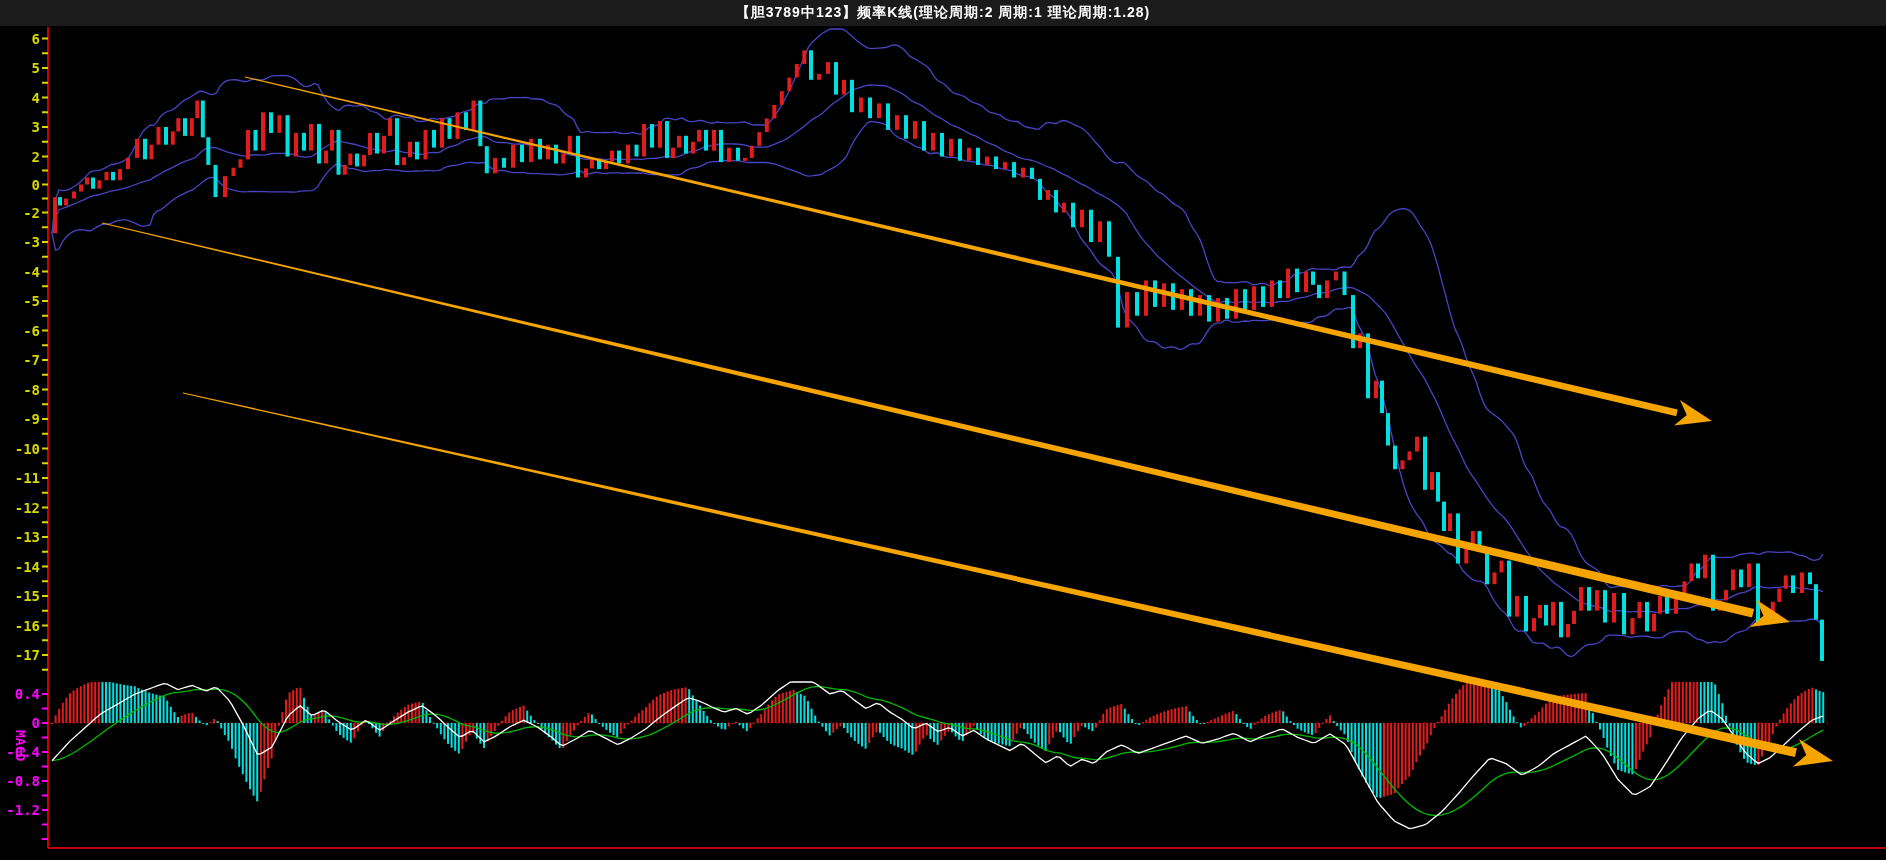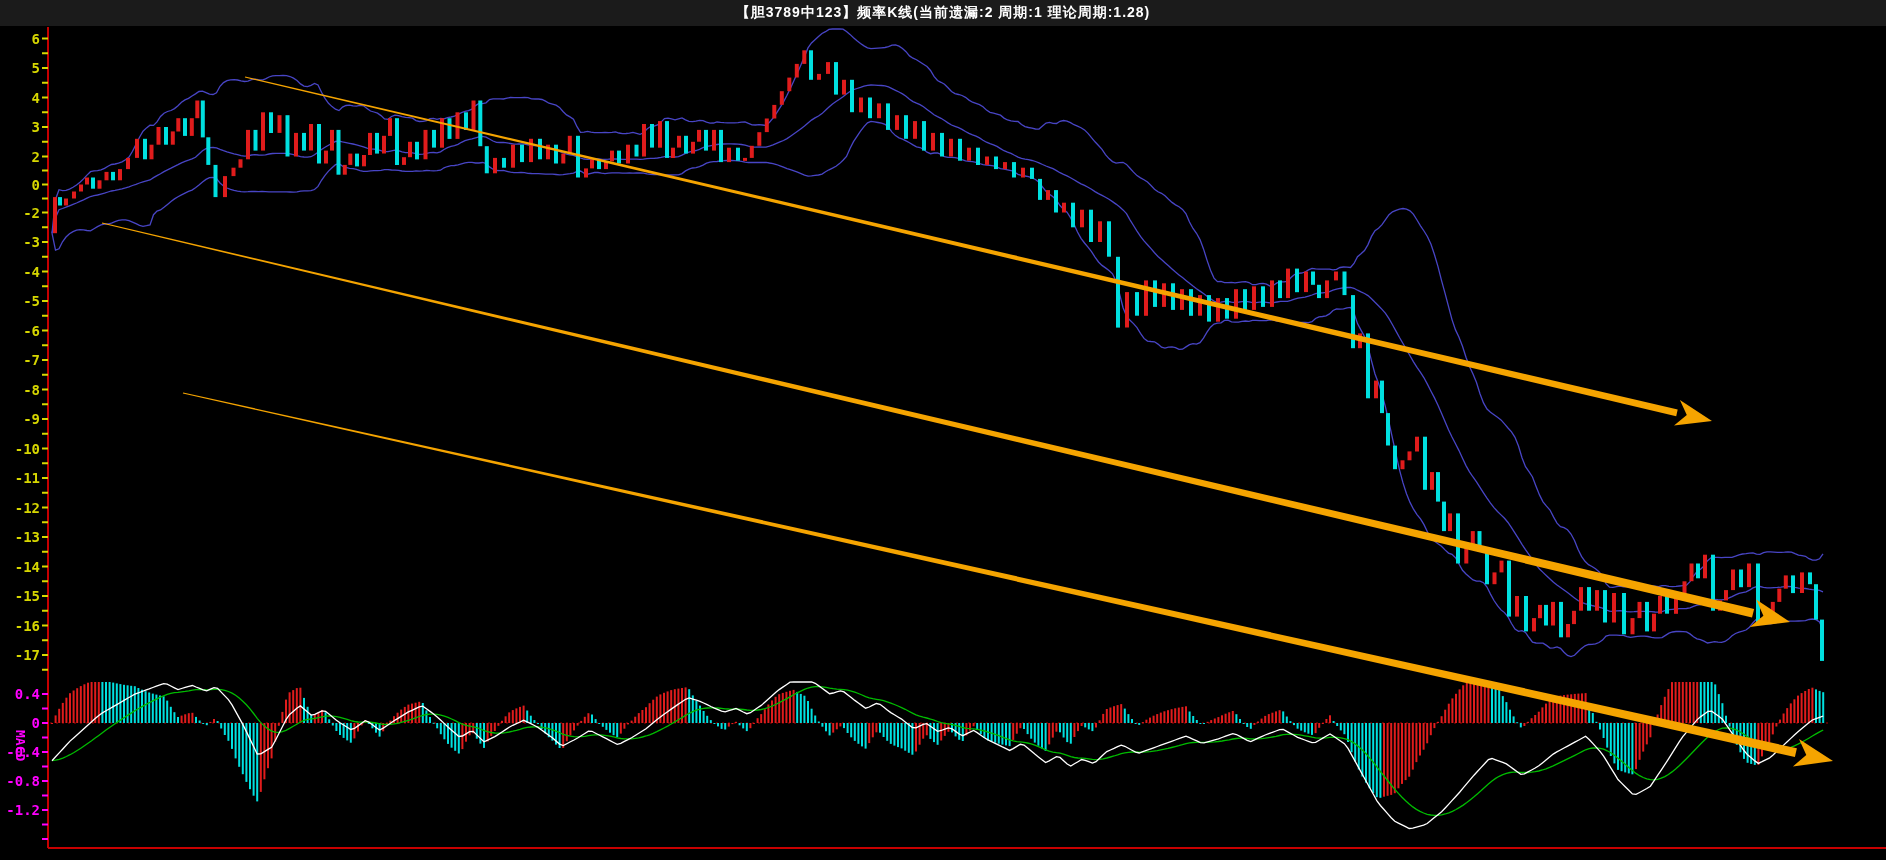--- a/index.html
+++ b/index.html
@@ -9,21 +9,21 @@
             display:flex;align-items:center;justify-content:center;}
   .titlebar span{color:#ffffff;font-size:14px;font-weight:bold;letter-spacing:1px;}
   svg{position:absolute;left:0;top:0;}
   text{font-family:"DejaVu Sans Mono","Liberation Mono",monospace;}
 </style>
 </head>
 <body>
 
 <div class="screen">
   <div class="titlebar">
-    <span>【胆3789中123】频率K线(当前遗漏:2 周期:1 理论周期:1.28)</span>
+    <span>【胆3789中123】频率K线(理论周期:2 周期:1 理论周期:1.28)</span>
   </div>
   <svg id="chart" width="1886" height="860" viewBox="0 0 1886 860">
       <g>
         <polyline points="52.0,233.2 55.5,199.5 59.0,189.7 62.5,190.7 66.0,190.3 69.5,189.1 73.0,187.3 76.5,185.0 80.0,182.2 83.5,178.9 87.0,175.1 90.5,171.7 94.0,170.9 97.5,170.7 101.0,169.9 104.5,168.4 108.0,166.2 111.5,164.5 115.0,164.0 118.5,163.2 122.0,161.8 125.5,159.7 129.0,157.1 132.5,151.3 136.0,144.4 139.5,137.3 143.0,131.2 146.5,127.9 150.0,125.2 153.5,125.4 157.0,121.9 160.5,116.4 164.0,113.2 167.5,111.5 171.0,110.5 174.5,108.6 178.0,105.8 181.5,102.3 185.0,99.9 188.5,98.4 192.0,96.0 195.5,93.9 199.0,91.5 202.5,91.1 206.0,92.6 209.5,94.1 213.0,94.5 216.5,92.8 220.0,86.3 223.5,82.6 227.0,80.6 230.5,79.8 234.0,79.6 237.5,80.0 241.0,80.8 244.5,81.5 248.0,81.1 251.5,79.7 255.0,79.1 258.5,79.6 262.0,80.0 265.5,78.9 269.0,77.0 272.5,75.9 276.0,75.7 279.5,75.6 283.0,75.3 286.5,75.6 290.0,76.5 293.5,78.1 297.0,80.5 300.5,83.9 304.0,86.1 307.5,86.7 311.0,85.3 314.5,83.4 318.0,84.9 321.5,92.2 325.0,98.4 328.5,103.3 332.0,106.6 335.5,109.2 339.0,110.6 342.5,107.1 346.0,105.5 349.5,105.1 353.0,105.9 356.5,106.1 360.0,105.4 363.5,105.8 367.0,108.4 370.5,111.0 374.0,112.0 377.5,113.1 381.0,115.6 384.5,118.9 388.0,119.3 391.5,116.5 395.0,115.1 398.5,115.6 402.0,116.7 405.5,117.4 409.0,117.6 412.5,118.1 416.0,120.6 419.5,121.5 423.0,121.4 426.5,120.6 430.0,118.6 433.5,118.4 437.0,119.4 440.5,118.4 444.0,118.8 447.5,117.6 451.0,117.0 454.5,116.1 458.0,114.5 461.5,112.6 465.0,111.4 468.5,110.6 472.0,109.1 475.5,105.6 479.0,103.5 482.5,103.7 486.0,102.8 489.5,99.5 493.0,98.9 496.5,98.8 500.0,98.8 503.5,99.0 507.0,98.1 510.5,97.5 514.0,97.7 517.5,97.6 521.0,97.7 524.5,97.5 528.0,97.7 531.5,98.8 535.0,99.0 538.5,99.0 542.0,99.5 545.5,101.2 549.0,103.2 552.5,104.1 556.0,105.2 559.5,107.4 563.0,111.5 566.5,114.9 570.0,116.9 573.5,119.2 577.0,126.7 580.5,132.4 584.0,132.1 587.5,131.4 591.0,132.2 594.5,132.6 598.0,132.7 601.5,132.6 605.0,132.4 608.5,132.6 612.0,132.3 615.5,131.9 619.0,133.0 622.5,133.6 626.0,133.5 629.5,133.1 633.0,132.3 636.5,133.3 640.0,134.3 643.5,132.8 647.0,129.0 650.5,126.5 654.0,126.0 657.5,124.9 661.0,122.1 664.5,118.6 668.0,118.1 671.5,118.9 675.0,119.8 678.5,118.8 682.0,117.9 685.5,119.8 689.0,121.3 692.5,121.7 696.0,121.2 699.5,120.4 703.0,120.7 706.5,122.2 710.0,123.1 713.5,123.0 717.0,122.0 720.5,122.4 724.0,122.7 727.5,122.9 731.0,122.9 734.5,122.9 738.0,122.7 741.5,122.2 745.0,121.8 748.5,123.4 752.0,124.8 755.5,125.0 759.0,124.7 762.5,125.0 766.0,125.5 769.5,122.2 773.0,118.2 776.5,113.2 780.0,107.7 783.5,101.9 787.0,95.2 790.5,88.1 794.0,80.6 797.5,72.8 801.0,64.8 804.5,56.5 808.0,47.9 811.5,42.9 815.0,39.7 818.5,36.5 822.0,33.5 825.5,31.7 829.0,29.4 832.5,29.0 836.0,29.0 839.5,29.0 843.0,29.1 846.5,31.4 850.0,34.4 853.5,37.8 857.0,40.8 860.5,43.5 864.0,45.9 867.5,47.8 871.0,48.7 874.5,48.4 878.0,48.1 881.5,47.8 885.0,47.5 888.5,46.6 892.0,45.1 895.5,45.0 899.0,46.1 902.5,48.5 906.0,51.7 909.5,55.9 913.0,58.2 916.5,59.7 920.0,62.0 923.5,64.3 927.0,66.5 930.5,70.5 934.0,76.4 937.5,80.5 941.0,82.3 944.5,84.2 948.0,87.8 951.5,91.5 955.0,93.6 958.5,94.5 962.0,95.5 965.5,97.3 969.0,100.1 972.5,102.2 976.0,103.4 979.5,104.7 983.0,106.7 986.5,110.1 990.0,112.3 993.5,113.2 997.0,114.1 1000.5,115.2 1004.0,118.1 1007.5,120.0 1011.0,120.9 1014.5,121.3 1018.0,121.5 1021.5,124.5 1025.0,126.6 1028.5,127.5 1032.0,128.1 1035.5,129.0 1039.0,129.1 1042.5,126.1 1046.0,123.0 1049.5,122.4 1053.0,123.3 1056.5,123.5 1060.0,121.3 1063.5,120.5 1067.0,121.1 1070.5,122.7 1074.0,124.7 1077.5,126.1 1081.0,127.7 1084.5,129.9 1088.0,133.4 1091.5,137.7 1095.0,141.8 1098.5,145.5 1102.0,149.4 1105.5,154.6 1109.0,158.6 1112.5,161.6 1116.0,163.2 1119.5,162.6 1123.0,162.3 1126.5,164.4 1130.0,168.2 1133.5,172.1 1137.0,175.6 1140.5,177.9 1144.0,179.7 1147.5,182.0 1151.0,185.5 1154.5,189.3 1158.0,191.8 1161.5,193.3 1165.0,195.8 1168.5,199.2 1172.0,202.4 1175.5,204.9 1179.0,206.8 1182.5,209.4 1186.0,213.8 1189.5,222.0 1193.0,228.5 1196.5,233.3 1200.0,239.6 1203.5,248.9 1207.0,260.1 1210.5,270.2 1214.0,278.1 1217.5,281.7 1221.0,281.5 1224.5,282.7 1228.0,282.7 1231.5,282.4 1235.0,282.9 1238.5,282.3 1242.0,281.8 1245.5,281.7 1249.0,282.5 1252.5,284.7 1256.0,284.7 1259.5,283.6 1263.0,283.3 1266.5,284.1 1270.0,286.0 1273.5,285.2 1277.0,282.9 1280.5,281.9 1284.0,281.9 1287.5,281.3 1291.0,277.5 1294.5,274.5 1298.0,273.4 1301.5,273.0 1305.0,272.0 1308.5,269.9 1312.0,268.3 1315.5,268.9 1319.0,269.2 1322.5,269.2 1326.0,269.1 1329.5,269.2 1333.0,269.9 1336.5,269.3 1340.0,267.5 1343.5,267.0 1347.0,267.2 1350.5,267.5 1354.0,263.5 1357.5,256.7 1361.0,253.7 1364.5,250.5 1368.0,244.6 1371.5,236.4 1375.0,230.6 1378.5,228.2 1382.0,224.7 1385.5,219.6 1389.0,214.7 1392.5,211.8 1396.0,210.4 1399.5,209.1 1403.0,208.5 1406.5,209.1 1410.0,210.9 1413.5,214.4 1417.0,220.0 1420.5,225.8 1424.0,231.0 1427.5,236.7 1431.0,244.3 1434.5,254.7 1438.0,266.6 1441.5,280.3 1445.0,293.1 1448.5,306.3 1452.0,319.6 1455.5,329.9 1459.0,337.2 1462.5,346.2 1466.0,357.2 1469.5,366.6 1473.0,374.1 1476.5,382.5 1480.0,393.7 1483.5,402.9 1487.0,409.1 1490.5,412.2 1494.0,414.7 1497.5,417.3 1501.0,419.9 1504.5,423.9 1508.0,428.0 1511.5,431.9 1515.0,437.3 1518.5,446.0 1522.0,457.8 1525.5,466.7 1529.0,471.7 1532.5,477.0 1536.0,486.2 1539.5,494.9 1543.0,501.8 1546.5,506.1 1550.0,510.0 1553.5,516.9 1557.0,523.1 1560.5,526.7 1564.0,527.7 1567.5,529.8 1571.0,534.0 1574.5,540.5 1578.0,549.2 1581.5,556.4 1585.0,561.3 1588.5,564.7 1592.0,566.5 1595.5,568.8 1599.0,571.7 1602.5,576.0 1606.0,583.6 1609.5,587.1 1613.0,587.3 1616.5,586.6 1620.0,586.1 1623.5,586.9 1627.0,586.7 1630.5,586.3 1634.0,586.5 1637.5,586.6 1641.0,586.3 1644.5,586.5 1648.0,586.4 1651.5,586.0 1655.0,586.1 1658.5,586.6 1662.0,585.6 1665.5,585.7 1669.0,586.4 1672.5,586.6 1676.0,586.4 1679.5,586.0 1683.0,585.6 1686.5,585.2 1690.0,581.7 1693.5,576.0 1697.0,571.5 1700.5,569.3 1704.0,566.1 1707.5,560.7 1711.0,557.8 1714.5,557.3 1718.0,557.4 1721.5,557.6 1725.0,557.4 1728.5,557.4 1732.0,557.4 1735.5,556.2 1739.0,554.8 1742.5,554.0 1746.0,553.6 1749.5,553.1 1753.0,553.0 1756.5,554.1 1760.0,554.4 1763.5,552.7 1767.0,551.9 1770.5,551.8 1774.0,552.1 1777.5,552.4 1781.0,552.4 1784.5,552.2 1788.0,551.8 1791.5,552.1 1795.0,553.7 1798.5,555.2 1802.0,555.7 1805.5,556.3 1809.0,558.7 1812.5,560.2 1816.0,560.1 1819.5,558.8 1823.0,553.8" fill="none" stroke="#4845c5" stroke-width="1.3"></polyline>
         <polyline points="52.0,233.2 55.5,217.7 59.0,209.7 62.5,208.5 66.0,207.2 69.5,205.8 73.0,204.4 76.5,203.0 80.0,201.4 83.5,199.8 87.0,198.1 90.5,196.5 94.0,195.6 97.5,195.0 101.0,194.1 104.5,193.2 108.0,192.0 111.5,191.0 115.0,190.4 118.5,189.7 122.0,188.9 125.5,187.9 129.0,186.8 132.5,185.5 136.0,184.3 139.5,183.0 143.0,181.8 146.5,180.9 150.0,180.0 153.5,177.6 157.0,175.6 160.5,173.7 164.0,171.6 167.5,169.8 171.0,168.1 174.5,166.3 178.0,164.6 181.5,162.8 185.0,161.4 188.5,160.2 192.0,158.9 195.5,157.3 199.0,154.1 202.5,150.8 206.0,148.7 209.5,147.6 213.0,147.5 216.5,147.9 220.0,149.4 223.5,150.7 227.0,151.8 230.5,152.8 234.0,153.8 237.5,154.7 241.0,155.6 244.5,156.2 248.0,155.9 251.5,155.0 255.0,154.7 258.5,155.0 262.0,155.2 265.5,154.8 269.0,154.0 272.5,153.5 276.0,153.4 279.5,153.3 283.0,153.3 286.5,153.4 290.0,153.9 293.5,154.7 297.0,155.7 300.5,156.6 304.0,157.0 307.5,157.1 311.0,156.7 314.5,154.8 318.0,152.2 321.5,149.5 325.0,147.3 328.5,145.3 332.0,143.3 335.5,141.5 339.0,141.1 342.5,141.9 346.0,142.6 349.5,143.3 353.0,144.0 356.5,144.9 360.0,145.8 363.5,146.8 367.0,148.1 370.5,148.9 374.0,149.2 377.5,149.7 381.0,150.7 384.5,151.6 388.0,151.7 391.5,150.8 395.0,150.1 398.5,150.6 402.0,151.9 405.5,152.6 409.0,152.7 412.5,152.9 416.0,153.7 419.5,154.3 423.0,154.1 426.5,153.3 430.0,152.6 433.5,152.5 437.0,152.8 440.5,151.9 444.0,149.5 447.5,147.6 451.0,146.4 454.5,145.7 458.0,144.4 461.5,142.3 465.0,140.6 468.5,139.6 472.0,138.9 475.5,137.9 479.0,136.9 482.5,136.4 486.0,137.1 489.5,139.0 493.0,141.0 496.5,142.4 500.0,142.5 503.5,142.4 507.0,142.9 510.5,143.5 514.0,144.1 517.5,144.0 521.0,143.8 524.5,144.1 528.0,144.8 531.5,145.6 535.0,145.7 538.5,145.7 542.0,146.3 545.5,147.5 549.0,148.5 552.5,149.0 556.0,149.8 559.5,151.3 563.0,153.0 566.5,154.2 570.0,154.8 573.5,155.4 577.0,156.9 580.5,158.0 584.0,159.0 587.5,159.4 591.0,159.2 594.5,158.9 598.0,158.8 601.5,159.2 605.0,159.3 608.5,159.2 612.0,159.0 615.5,158.8 619.0,159.1 622.5,159.4 626.0,159.3 629.5,159.2 633.0,159.1 636.5,159.2 640.0,159.4 643.5,159.2 647.0,158.7 650.5,158.3 654.0,158.3 657.5,158.0 661.0,157.4 664.5,156.7 668.0,156.6 671.5,156.8 675.0,157.0 678.5,156.7 682.0,155.2 685.5,153.4 689.0,152.2 692.5,151.2 696.0,150.5 699.5,149.3 703.0,147.7 706.5,146.4 710.0,145.8 713.5,145.2 717.0,144.5 720.5,144.0 724.0,144.0 727.5,143.9 731.0,143.9 734.5,144.0 738.0,144.2 741.5,144.5 745.0,145.2 748.5,146.2 752.0,147.0 755.5,147.1 759.0,147.0 762.5,147.1 766.0,147.1 769.5,146.2 773.0,144.8 776.5,143.3 780.0,141.9 783.5,140.5 787.0,138.6 790.5,136.2 794.0,133.7 797.5,131.2 801.0,128.7 804.5,126.1 808.0,122.9 811.5,120.1 815.0,117.9 818.5,116.0 822.0,113.6 825.5,110.2 829.0,107.0 832.5,103.9 836.0,101.5 839.5,99.3 843.0,96.7 846.5,93.9 850.0,91.5 853.5,89.7 857.0,88.5 860.5,87.4 864.0,86.2 867.5,85.4 871.0,85.0 874.5,85.1 878.0,85.3 881.5,85.5 885.0,85.9 888.5,86.9 892.0,88.6 895.5,90.3 899.0,92.0 902.5,93.9 906.0,96.3 909.5,99.3 913.0,101.6 916.5,103.2 920.0,104.7 923.5,106.8 927.0,109.4 930.5,112.1 934.0,114.7 937.5,116.6 941.0,118.3 944.5,120.5 948.0,122.9 951.5,125.0 955.0,126.3 958.5,127.6 962.0,129.4 965.5,131.5 969.0,133.4 972.5,134.8 976.0,136.1 979.5,137.9 983.0,140.2 986.5,142.2 990.0,143.7 993.5,144.8 997.0,146.4 1000.5,148.6 1004.0,150.7 1007.5,152.2 1011.0,153.4 1014.5,155.3 1018.0,157.1 1021.5,158.3 1025.0,159.2 1028.5,159.7 1032.0,160.5 1035.5,161.5 1039.0,162.9 1042.5,164.5 1046.0,166.0 1049.5,167.3 1053.0,168.7 1056.5,170.6 1060.0,172.7 1063.5,174.4 1067.0,175.9 1070.5,177.7 1074.0,179.7 1077.5,181.9 1081.0,183.8 1084.5,185.4 1088.0,187.2 1091.5,189.3 1095.0,191.6 1098.5,193.6 1102.0,195.4 1105.5,197.2 1109.0,199.3 1112.5,201.6 1116.0,204.1 1119.5,206.8 1123.0,209.9 1126.5,213.6 1130.0,219.8 1133.5,225.5 1137.0,231.1 1140.5,236.4 1144.0,240.9 1147.5,244.7 1151.0,248.6 1154.5,252.7 1158.0,256.5 1161.5,259.6 1165.0,262.7 1168.5,265.8 1172.0,269.0 1175.5,272.1 1179.0,274.9 1182.5,277.6 1186.0,280.4 1189.5,283.3 1193.0,286.1 1196.5,288.7 1200.0,291.1 1203.5,293.5 1207.0,296.2 1210.5,298.7 1214.0,301.1 1217.5,302.4 1221.0,302.2 1224.5,301.5 1228.0,301.5 1231.5,302.1 1235.0,302.5 1238.5,302.2 1242.0,301.6 1245.5,301.3 1249.0,301.9 1252.5,302.6 1256.0,302.6 1259.5,302.2 1263.0,301.9 1266.5,302.3 1270.0,302.9 1273.5,302.7 1277.0,302.0 1280.5,301.4 1284.0,301.4 1287.5,301.3 1291.0,300.4 1294.5,299.2 1298.0,298.1 1301.5,297.6 1305.0,297.2 1308.5,296.2 1312.0,295.0 1315.5,293.7 1319.0,293.0 1322.5,292.9 1326.0,292.4 1329.5,291.6 1333.0,290.2 1336.5,289.1 1340.0,288.3 1343.5,287.9 1347.0,287.5 1350.5,287.4 1354.0,288.3 1357.5,290.2 1361.0,291.9 1364.5,293.5 1368.0,295.6 1371.5,298.7 1375.0,302.3 1378.5,305.7 1382.0,309.4 1385.5,313.4 1389.0,318.6 1392.5,324.7 1396.0,331.1 1399.5,337.5 1403.0,343.5 1406.5,349.5 1410.0,355.7 1413.5,361.8 1417.0,367.3 1420.5,372.3 1424.0,377.8 1427.5,384.4 1431.0,391.2 1434.5,397.9 1438.0,405.2 1441.5,413.2 1445.0,421.5 1448.5,429.7 1452.0,437.0 1455.5,443.8 1459.0,450.6 1462.5,458.3 1466.0,465.6 1469.5,471.8 1473.0,477.0 1476.5,481.9 1480.0,487.4 1483.5,492.8 1487.0,498.1 1490.5,503.1 1494.0,507.6 1497.5,511.5 1501.0,514.9 1504.5,518.3 1508.0,522.5 1511.5,527.7 1515.0,533.2 1518.5,538.7 1522.0,544.3 1525.5,549.6 1529.0,554.6 1532.5,559.6 1536.0,564.6 1539.5,569.0 1543.0,572.4 1546.5,575.7 1550.0,579.0 1553.5,582.3 1557.0,585.0 1560.5,587.5 1564.0,590.0 1567.5,592.6 1571.0,595.2 1574.5,597.9 1578.0,600.5 1581.5,602.4 1585.0,603.6 1588.5,604.6 1592.0,605.5 1595.5,606.3 1599.0,607.1 1602.5,608.1 1606.0,609.8 1609.5,611.1 1613.0,611.3 1616.5,610.9 1620.0,610.7 1623.5,611.1 1627.0,611.6 1630.5,611.8 1634.0,611.7 1637.5,611.5 1641.0,611.3 1644.5,611.3 1648.0,611.5 1651.5,611.7 1655.0,612.0 1658.5,612.2 1662.0,611.6 1665.5,610.5 1669.0,609.7 1672.5,609.3 1676.0,609.0 1679.5,608.7 1683.0,608.6 1686.5,608.5 1690.0,607.8 1693.5,606.4 1697.0,605.2 1700.5,604.5 1704.0,603.6 1707.5,601.9 1711.0,600.1 1714.5,599.4 1718.0,599.7 1721.5,599.9 1725.0,599.4 1728.5,598.2 1732.0,596.6 1735.5,594.9 1739.0,593.4 1742.5,592.6 1746.0,591.8 1749.5,590.2 1753.0,587.9 1756.5,586.7 1760.0,586.5 1763.5,587.3 1767.0,587.8 1770.5,587.9 1774.0,587.6 1777.5,587.4 1781.0,587.1 1784.5,586.7 1788.0,586.5 1791.5,586.6 1795.0,587.4 1798.5,588.1 1802.0,588.3 1805.5,588.5 1809.0,589.1 1812.5,589.6 1816.0,589.9 1819.5,590.4 1823.0,591.9" fill="none" stroke="#4845c5" stroke-width="1.3"></polyline>
         <polyline points="52.0,233.2 55.5,250.2 59.0,248.8 62.5,241.8 66.0,237.0 69.5,233.8 73.0,231.6 76.5,230.2 80.0,229.7 83.5,229.9 87.0,230.5 90.5,230.9 94.0,228.8 97.5,226.6 101.0,224.9 104.5,224.0 108.0,223.8 111.5,223.2 115.0,221.7 118.5,220.4 122.0,219.8 125.5,219.9 129.0,220.7 132.5,222.1 136.0,223.6 139.5,225.3 143.0,226.3 146.5,225.7 150.0,224.9 153.5,214.7 157.0,211.1 160.5,209.9 164.0,207.3 167.5,204.4 171.0,201.5 174.5,198.9 178.0,196.7 181.5,194.9 185.0,193.1 188.5,191.4 192.0,190.1 195.5,187.7 199.0,185.0 202.5,182.1 206.0,179.4 209.5,177.7 213.0,177.4 216.5,178.6 220.0,183.0 223.5,186.0 227.0,188.0 230.5,189.4 234.0,190.4 237.5,191.1 241.0,191.6 244.5,191.8 248.0,191.7 251.5,191.5 255.0,191.5 258.5,191.6 262.0,191.5 265.5,191.7 269.0,191.9 272.5,191.9 276.0,191.9 279.5,191.9 283.0,191.9 286.5,191.9 290.0,192.0 293.5,192.1 297.0,191.8 300.5,191.2 304.0,190.9 307.5,190.9 311.0,190.7 314.5,189.5 318.0,186.4 321.5,180.3 325.0,175.3 328.5,171.1 332.0,167.7 335.5,164.7 339.0,163.7 342.5,166.1 346.0,167.5 349.5,168.4 353.0,168.7 356.5,169.4 360.0,170.6 363.5,171.4 367.0,171.3 370.5,170.9 374.0,170.7 377.5,170.6 381.0,170.4 384.5,169.7 388.0,169.6 391.5,170.0 395.0,170.1 398.5,170.3 402.0,171.0 405.5,171.3 409.0,171.4 412.5,171.3 416.0,170.9 419.5,171.1 423.0,170.9 426.5,170.5 430.0,170.7 433.5,170.8 437.0,170.6 440.5,170.2 444.0,167.8 447.5,166.5 451.0,165.7 454.5,165.5 458.0,164.9 461.5,163.8 465.0,162.8 468.5,162.3 472.0,162.3 475.5,163.0 479.0,163.0 482.5,162.5 486.0,163.5 489.5,166.9 493.0,169.2 496.5,170.5 500.0,170.6 503.5,170.4 507.0,171.3 510.5,172.2 514.0,172.6 517.5,172.6 521.0,172.4 524.5,172.7 528.0,173.3 531.5,173.5 535.0,173.6 538.5,173.6 542.0,173.9 545.5,174.2 549.0,174.2 552.5,174.2 556.0,174.5 559.5,174.9 563.0,174.6 566.5,174.1 570.0,173.7 573.5,173.2 577.0,171.5 580.5,171.0 584.0,173.1 587.5,174.2 591.0,173.3 594.5,172.5 598.0,172.5 601.5,173.2 605.0,173.6 608.5,173.2 612.0,172.9 615.5,172.9 619.0,172.8 622.5,173.1 626.0,173.1 629.5,173.0 633.0,173.2 636.5,173.0 640.0,172.8 643.5,173.1 647.0,173.9 650.5,174.4 654.0,174.5 657.5,174.5 661.0,174.6 664.5,175.0 668.0,175.0 671.5,175.0 675.0,174.9 678.5,174.8 682.0,173.6 685.5,170.9 689.0,169.1 692.5,168.0 696.0,167.6 699.5,166.7 703.0,165.1 706.5,163.2 710.0,162.2 713.5,161.7 717.0,161.5 720.5,160.8 724.0,160.7 727.5,160.5 731.0,160.5 734.5,160.6 738.0,160.9 741.5,161.4 745.0,162.2 748.5,162.5 752.0,162.5 755.5,162.5 759.0,162.5 762.5,162.5 766.0,162.3 769.5,163.0 773.0,163.6 776.5,164.5 780.0,165.8 783.5,167.2 787.0,168.6 790.5,169.7 794.0,170.9 797.5,172.2 801.0,173.6 804.5,175.1 808.0,176.2 811.5,175.8 815.0,175.3 818.5,175.0 822.0,174.1 825.5,171.8 829.0,169.8 832.5,168.1 836.0,166.2 839.5,163.6 843.0,160.2 846.5,156.4 850.0,148.5 853.5,141.7 857.0,136.3 860.5,131.2 864.0,126.6 867.5,122.9 871.0,121.3 874.5,121.9 878.0,122.5 881.5,123.2 885.0,124.3 888.5,127.3 892.0,132.1 895.5,135.6 899.0,137.9 902.5,139.2 906.0,140.9 909.5,142.7 913.0,144.9 916.5,146.8 920.0,147.5 923.5,149.3 927.0,152.2 930.5,153.7 934.0,153.0 937.5,152.8 941.0,154.4 944.5,156.7 948.0,157.3 951.5,157.4 955.0,157.7 958.5,158.4 962.0,159.7 965.5,160.9 969.0,161.4 972.5,161.7 976.0,162.3 979.5,163.5 983.0,164.6 986.5,165.0 990.0,165.3 993.5,165.9 997.0,167.1 1000.5,168.6 1004.0,169.2 1007.5,169.8 1011.0,170.5 1014.5,172.0 1018.0,174.3 1021.5,175.3 1025.0,176.0 1028.5,176.7 1032.0,177.9 1035.5,179.5 1039.0,182.3 1042.5,187.0 1046.0,191.4 1049.5,194.3 1053.0,196.7 1056.5,200.3 1060.0,205.5 1063.5,209.4 1067.0,212.2 1070.5,217.6 1074.0,224.2 1077.5,232.0 1081.0,238.4 1084.5,243.0 1088.0,247.1 1091.5,251.6 1095.0,257.1 1098.5,262.0 1102.0,265.4 1105.5,267.9 1109.0,270.5 1112.5,273.8 1116.0,280.9 1119.5,293.6 1123.0,307.5 1126.5,316.1 1130.0,320.3 1133.5,323.6 1137.0,327.6 1140.5,333.3 1144.0,338.4 1147.5,341.1 1151.0,341.5 1154.5,341.8 1158.0,344.1 1161.5,347.2 1165.0,348.1 1168.5,347.2 1172.0,346.8 1175.5,347.7 1179.0,349.4 1182.5,349.2 1186.0,346.9 1189.5,344.6 1193.0,343.7 1196.5,344.1 1200.0,342.6 1203.5,338.2 1207.0,332.2 1210.5,327.2 1214.0,324.1 1217.5,323.1 1221.0,322.9 1224.5,320.4 1228.0,320.2 1231.5,321.8 1235.0,322.2 1238.5,322.1 1242.0,321.3 1245.5,321.0 1249.0,321.3 1252.5,320.4 1256.0,320.4 1259.5,320.7 1263.0,320.6 1266.5,320.6 1270.0,319.8 1273.5,320.2 1277.0,321.1 1280.5,320.9 1284.0,320.9 1287.5,321.2 1291.0,323.2 1294.5,323.9 1298.0,322.8 1301.5,322.3 1305.0,322.4 1308.5,322.6 1312.0,321.7 1315.5,318.5 1319.0,316.8 1322.5,316.5 1326.0,315.8 1329.5,313.9 1333.0,310.5 1336.5,309.0 1340.0,309.1 1343.5,308.8 1347.0,307.8 1350.5,307.4 1354.0,313.1 1357.5,323.6 1361.0,330.1 1364.5,336.4 1368.0,346.7 1371.5,360.9 1375.0,374.0 1378.5,383.2 1382.0,394.0 1385.5,407.2 1389.0,422.5 1392.5,438.4 1396.0,454.3 1399.5,469.8 1403.0,482.9 1406.5,493.8 1410.0,502.4 1413.5,509.2 1417.0,514.6 1420.5,518.8 1424.0,524.6 1427.5,532.0 1431.0,538.2 1434.5,541.2 1438.0,543.8 1441.5,546.2 1445.0,549.9 1448.5,553.1 1452.0,554.4 1455.5,557.7 1459.0,564.0 1462.5,570.3 1466.0,574.0 1469.5,577.1 1473.0,579.9 1476.5,581.2 1480.0,581.1 1483.5,582.7 1487.0,587.0 1490.5,594.1 1494.0,600.5 1497.5,605.7 1501.0,609.9 1504.5,612.6 1508.0,616.9 1511.5,623.5 1515.0,629.1 1518.5,631.4 1522.0,630.7 1525.5,632.5 1529.0,637.5 1532.5,642.1 1536.0,643.0 1539.5,643.1 1543.0,643.1 1546.5,645.4 1550.0,648.1 1553.5,647.8 1557.0,646.9 1560.5,648.4 1564.0,652.3 1567.5,655.4 1571.0,656.5 1574.5,655.3 1578.0,651.8 1581.5,648.4 1585.0,645.8 1588.5,644.5 1592.0,644.4 1595.5,643.8 1599.0,642.5 1602.5,640.1 1606.0,636.0 1609.5,635.1 1613.0,635.2 1616.5,635.2 1620.0,635.4 1623.5,635.4 1627.0,636.6 1630.5,637.4 1634.0,636.8 1637.5,636.4 1641.0,636.2 1644.5,636.2 1648.0,636.5 1651.5,637.4 1655.0,637.8 1658.5,637.8 1662.0,637.6 1665.5,635.4 1669.0,633.1 1672.5,632.0 1676.0,631.5 1679.5,631.5 1683.0,631.7 1686.5,631.9 1690.0,633.9 1693.5,636.8 1697.0,638.9 1700.5,639.7 1704.0,641.2 1707.5,643.0 1711.0,642.3 1714.5,641.6 1718.0,642.1 1721.5,642.3 1725.0,641.5 1728.5,639.1 1732.0,635.7 1735.5,633.5 1739.0,632.1 1742.5,631.1 1746.0,630.0 1749.5,627.2 1753.0,622.8 1756.5,619.2 1760.0,618.7 1763.5,621.9 1767.0,623.7 1770.5,623.9 1774.0,623.1 1777.5,622.4 1781.0,621.7 1784.5,621.3 1788.0,621.2 1791.5,621.2 1795.0,621.1 1798.5,621.0 1802.0,620.9 1805.5,620.7 1809.0,619.5 1812.5,619.0 1816.0,619.7 1819.5,622.0 1823.0,630.0" fill="none" stroke="#4845c5" stroke-width="1.3"></polyline>
       </g>
       <g>
         <rect x="53.0" y="197.1" width="4" height="36.1" fill="#e01c1c"></rect>
         <rect x="58.0" y="197.1" width="4" height="8.4" fill="#00e0e0"></rect>

